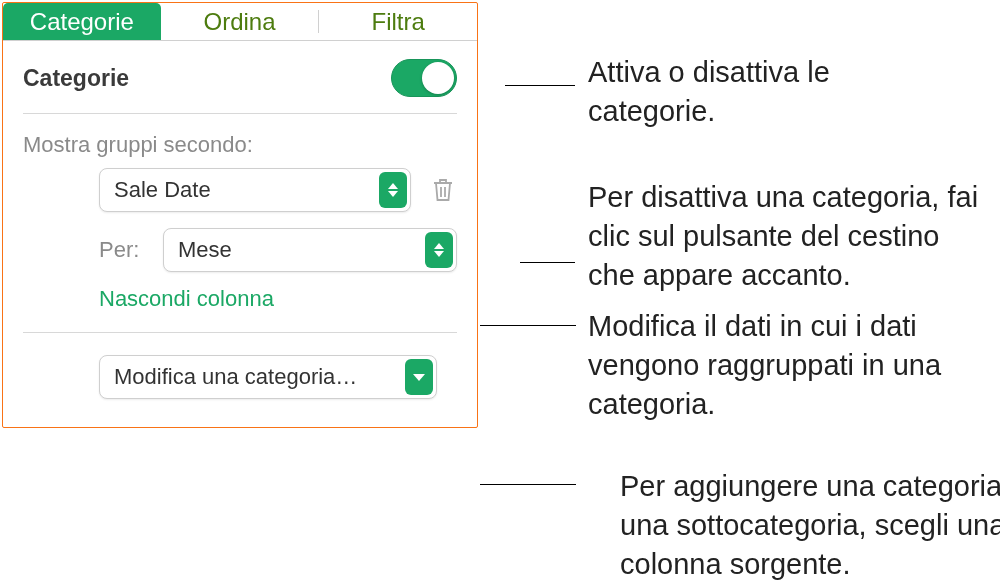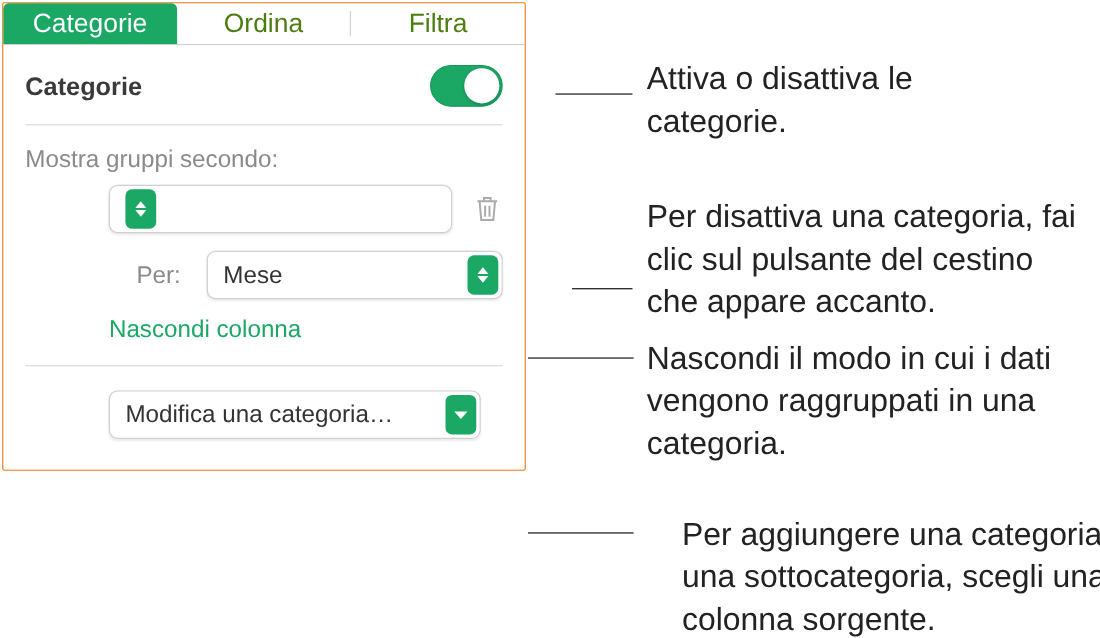--- a/index.html
+++ b/index.html
@@ -150,21 +150,20 @@
     .inline-row {
       display: flex;
       align-items: center;
       gap: 14px;
       margin-bottom: 10px;
     }
     .inline-label {
       color: #8a8a8a;
       font-size: 22px;
       min-width: 50px;
-      margin-left: 25px;
     }
     .link {
       color: #1ba865;
       font-size: 22px;
       cursor: pointer;
       padding: 4px 0 16px;
     }
     .indent {
       padding-left: 76px;
     }
@@ -209,20 +208,21 @@
     </div>
   </div>
 
   <div class="divider"></div>
 
   <div class="group">
     <div class="label">Mostra gruppi secondo:</div>
 
     <div class="combo-row indent">
       <div class="combo">
+        <span>Sale Date</span>
         <span class="combo-btn">
           <span class="tri-up"></span>
           <span class="tri-down"></span>
         </span>
       </div>
       <div class="trash">
         <svg width="22" height="26" viewBox="0 0 22 26" fill="none" stroke="currentColor" stroke-width="1.8">
           <path d="M2 6 h18 M8 6 V3 h6 v3 M4 6 l1.5 17 h11 L18 6 M9 10 v10 M13 10 v10"></path>
         </svg>
       </div>
@@ -257,14 +257,14 @@
 
 </div>
 
 <div class="leader" style="left:505px; top:85px; width:70px;"></div>
 <div class="leader" style="left:520px; top:262px; width:55px;"></div>
 <div class="leader" style="left:480px; top:325px; width:96px;"></div>
 <div class="leader" style="left:480px; top:484px; width:96px;"></div>
 
 <div class="callout" style="left:588px; top:53px; width:300px;">Attiva o disattiva le categorie.</div>
 <div class="callout" style="left:588px; top:178px; width:400px;">Per disattiva una categoria, fai clic sul pulsante del cestino che appare accanto.</div>
-<div class="callout" style="left:588px; top:307px; width:400px;">Nascondi il modo in cui i dati vengono raggruppati in una categoria.</div>
+<div class="callout" style="left:588px; top:307px; width:400px;">Modifica il dati in cui i dati vengono raggruppati in una categoria.</div>
 <div class="callout" style="left:588px; top:467px; width:410px;margin-left:32px;">Per aggiungere una categoria o una sottocategoria, scegli una colonna sorgente.</div>
 
 </body></html>

